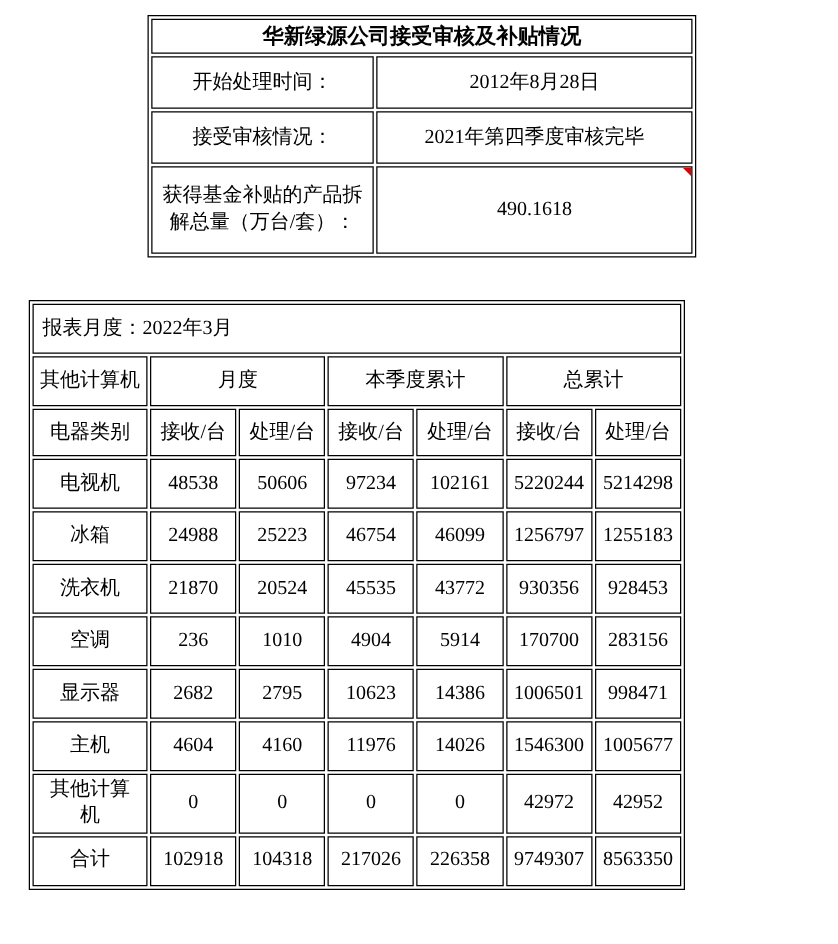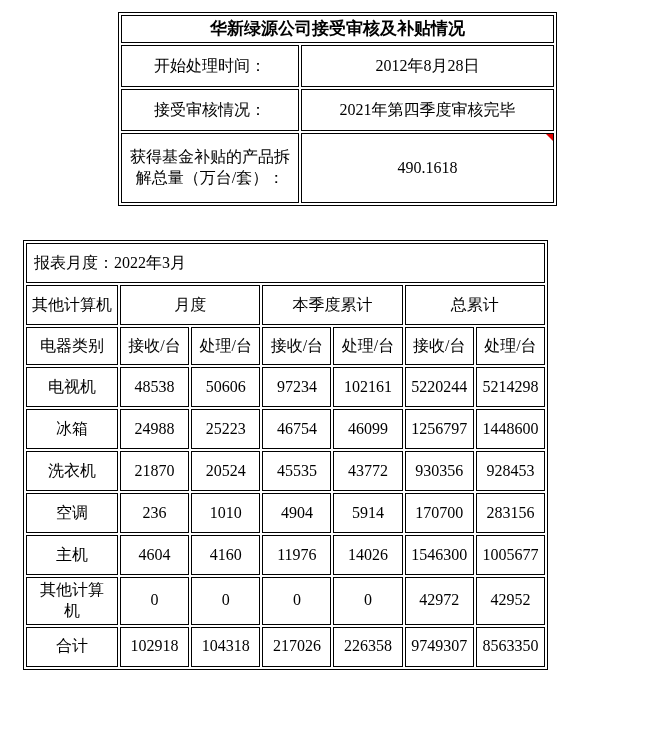--- a/index.html
+++ b/index.html
@@ -139,41 +139,50 @@
     <td class="data-cell">5220244</td>
     <td class="data-cell">5214298</td>
   </tr>
   <tr>
     <td class="cat-cell"><span class="cat-label">冰箱</span></td>
     <td class="data-cell">24988</td>
     <td class="data-cell">25223</td>
     <td class="data-cell">46754</td>
     <td class="data-cell">46099</td>
     <td class="data-cell">1256797</td>
-    <td class="data-cell">1448600</td>
+    <td class="data-cell">1255183</td>
   </tr>
   <tr>
     <td class="cat-cell"><span class="cat-label">洗衣机</span></td>
     <td class="data-cell">21870</td>
     <td class="data-cell">20524</td>
     <td class="data-cell">45535</td>
     <td class="data-cell">43772</td>
     <td class="data-cell">930356</td>
     <td class="data-cell">928453</td>
   </tr>
   <tr>
     <td class="cat-cell"><span class="cat-label">空调</span></td>
     <td class="data-cell">236</td>
     <td class="data-cell">1010</td>
     <td class="data-cell">4904</td>
     <td class="data-cell">5914</td>
     <td class="data-cell">170700</td>
     <td class="data-cell">283156</td>
   </tr>
   <tr>
+    <td class="cat-cell"><span class="cat-label">显示器</span></td>
+    <td class="data-cell">2682</td>
+    <td class="data-cell">2795</td>
+    <td class="data-cell">10623</td>
+    <td class="data-cell">14386</td>
+    <td class="data-cell">1006501</td>
+    <td class="data-cell">998471</td>
+  </tr>
+  <tr>
     <td class="cat-cell"><span class="cat-label">主机</span></td>
     <td class="data-cell">4604</td>
     <td class="data-cell">4160</td>
     <td class="data-cell">11976</td>
     <td class="data-cell">14026</td>
     <td class="data-cell">1546300</td>
     <td class="data-cell">1005677</td>
   </tr>
   <tr>
     <td class="cat-cell"><span class="cat-label">其他计算机</span></td>

